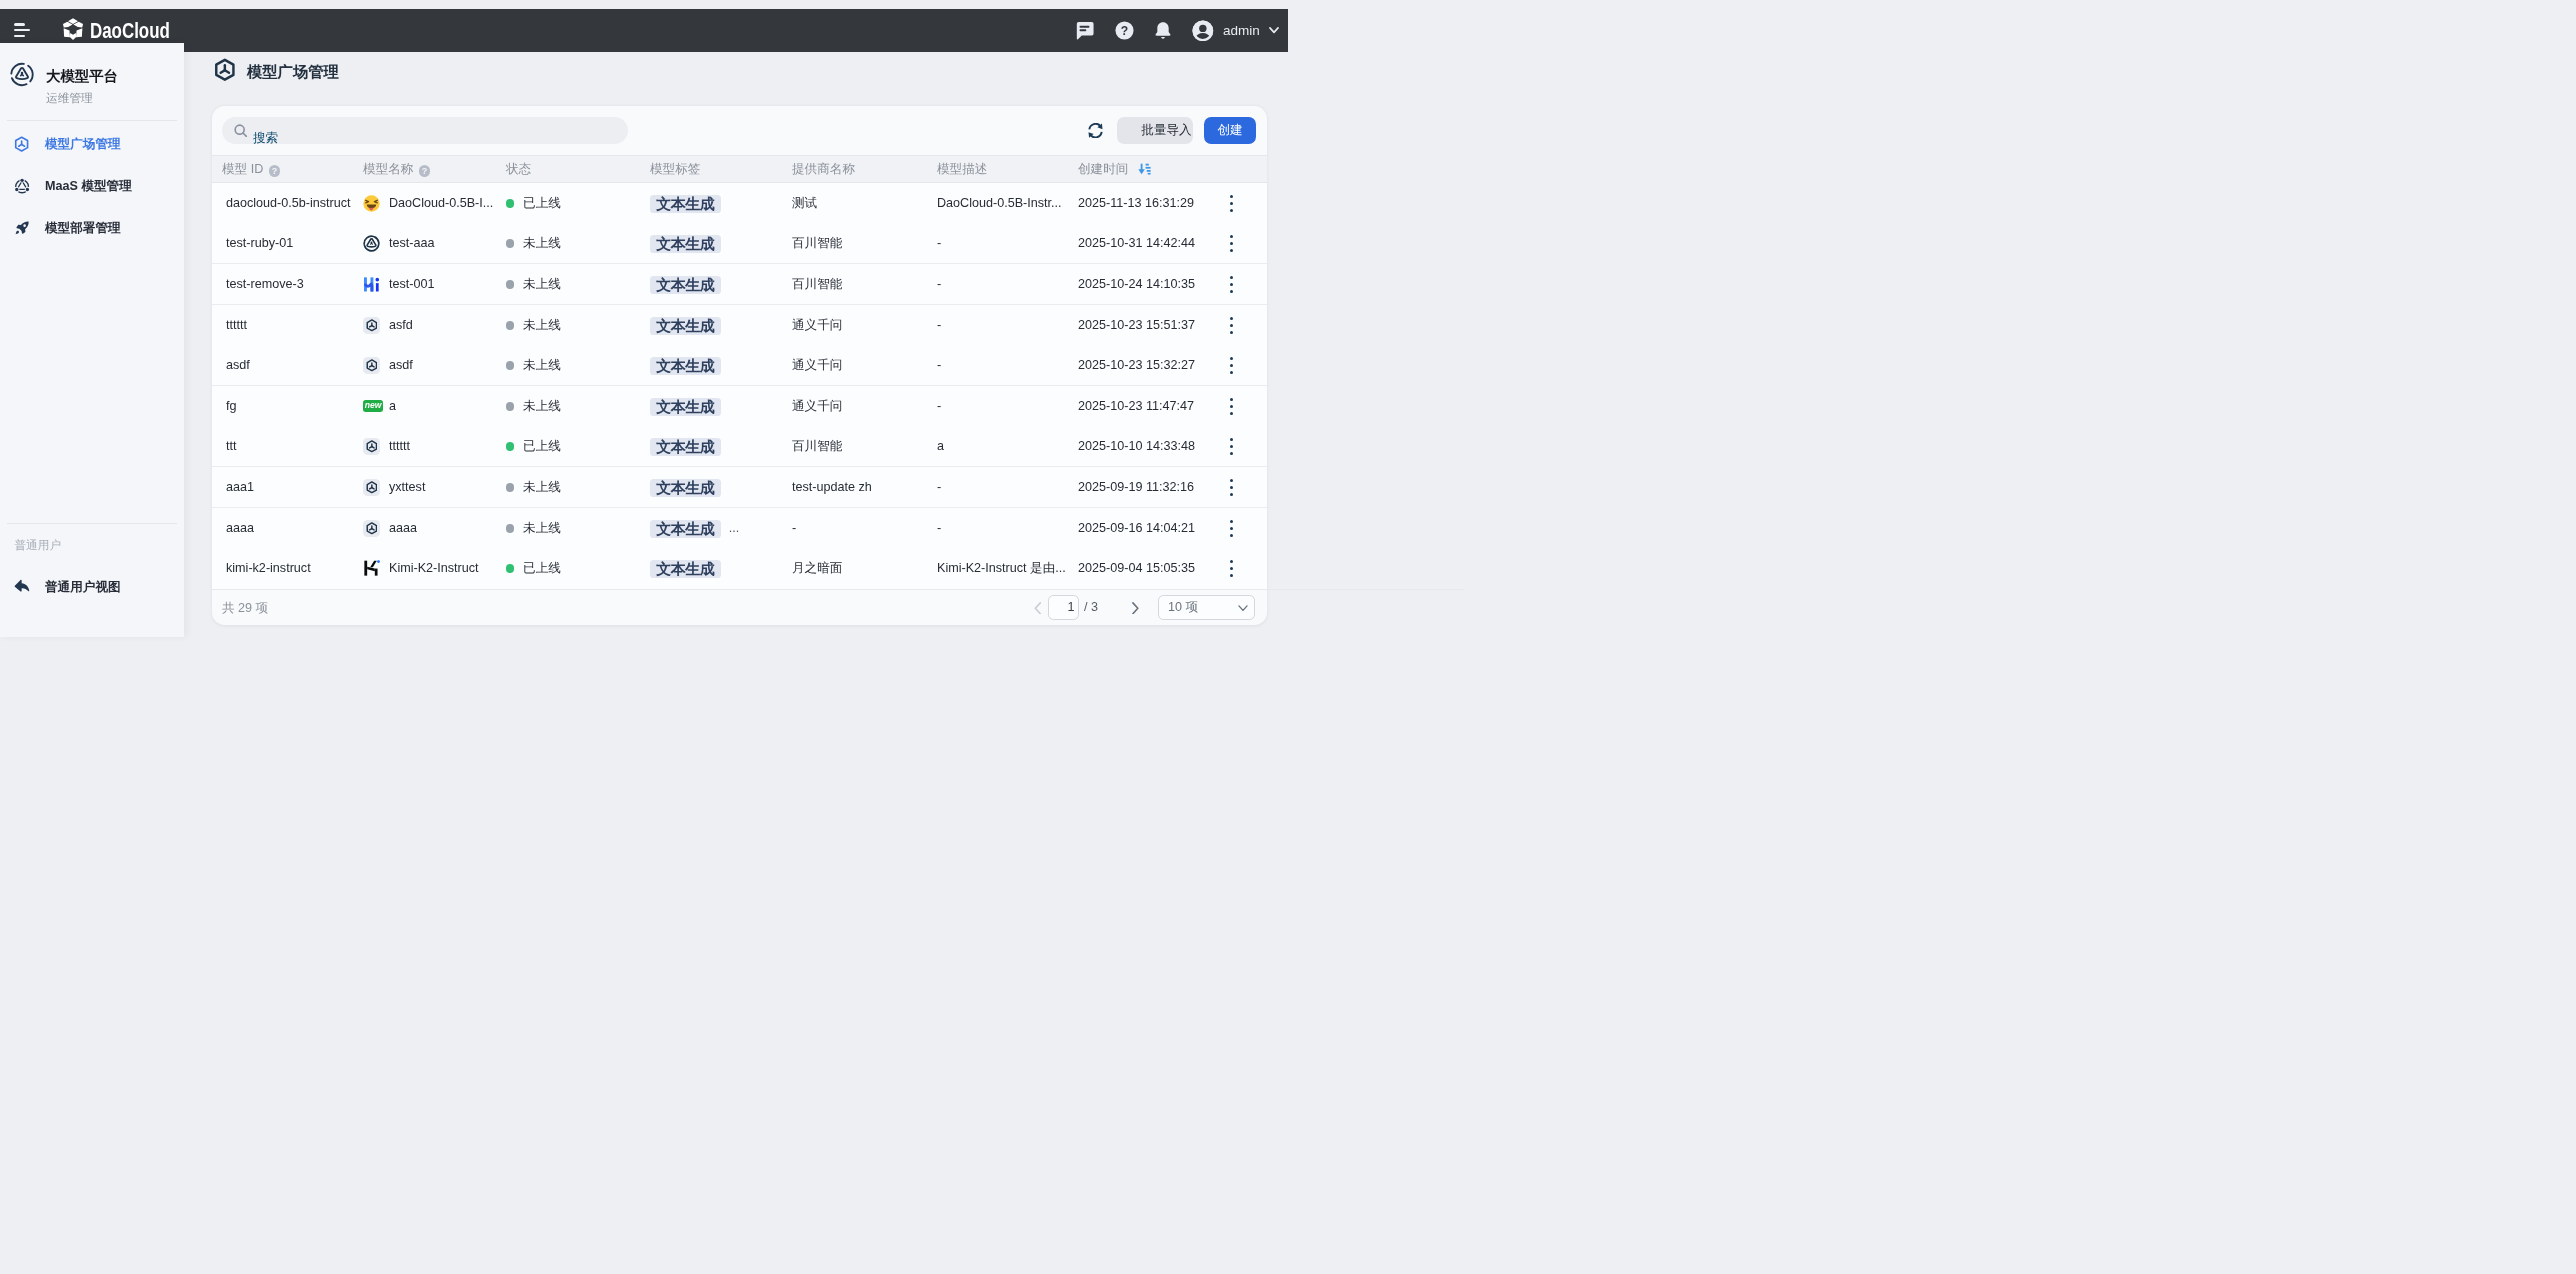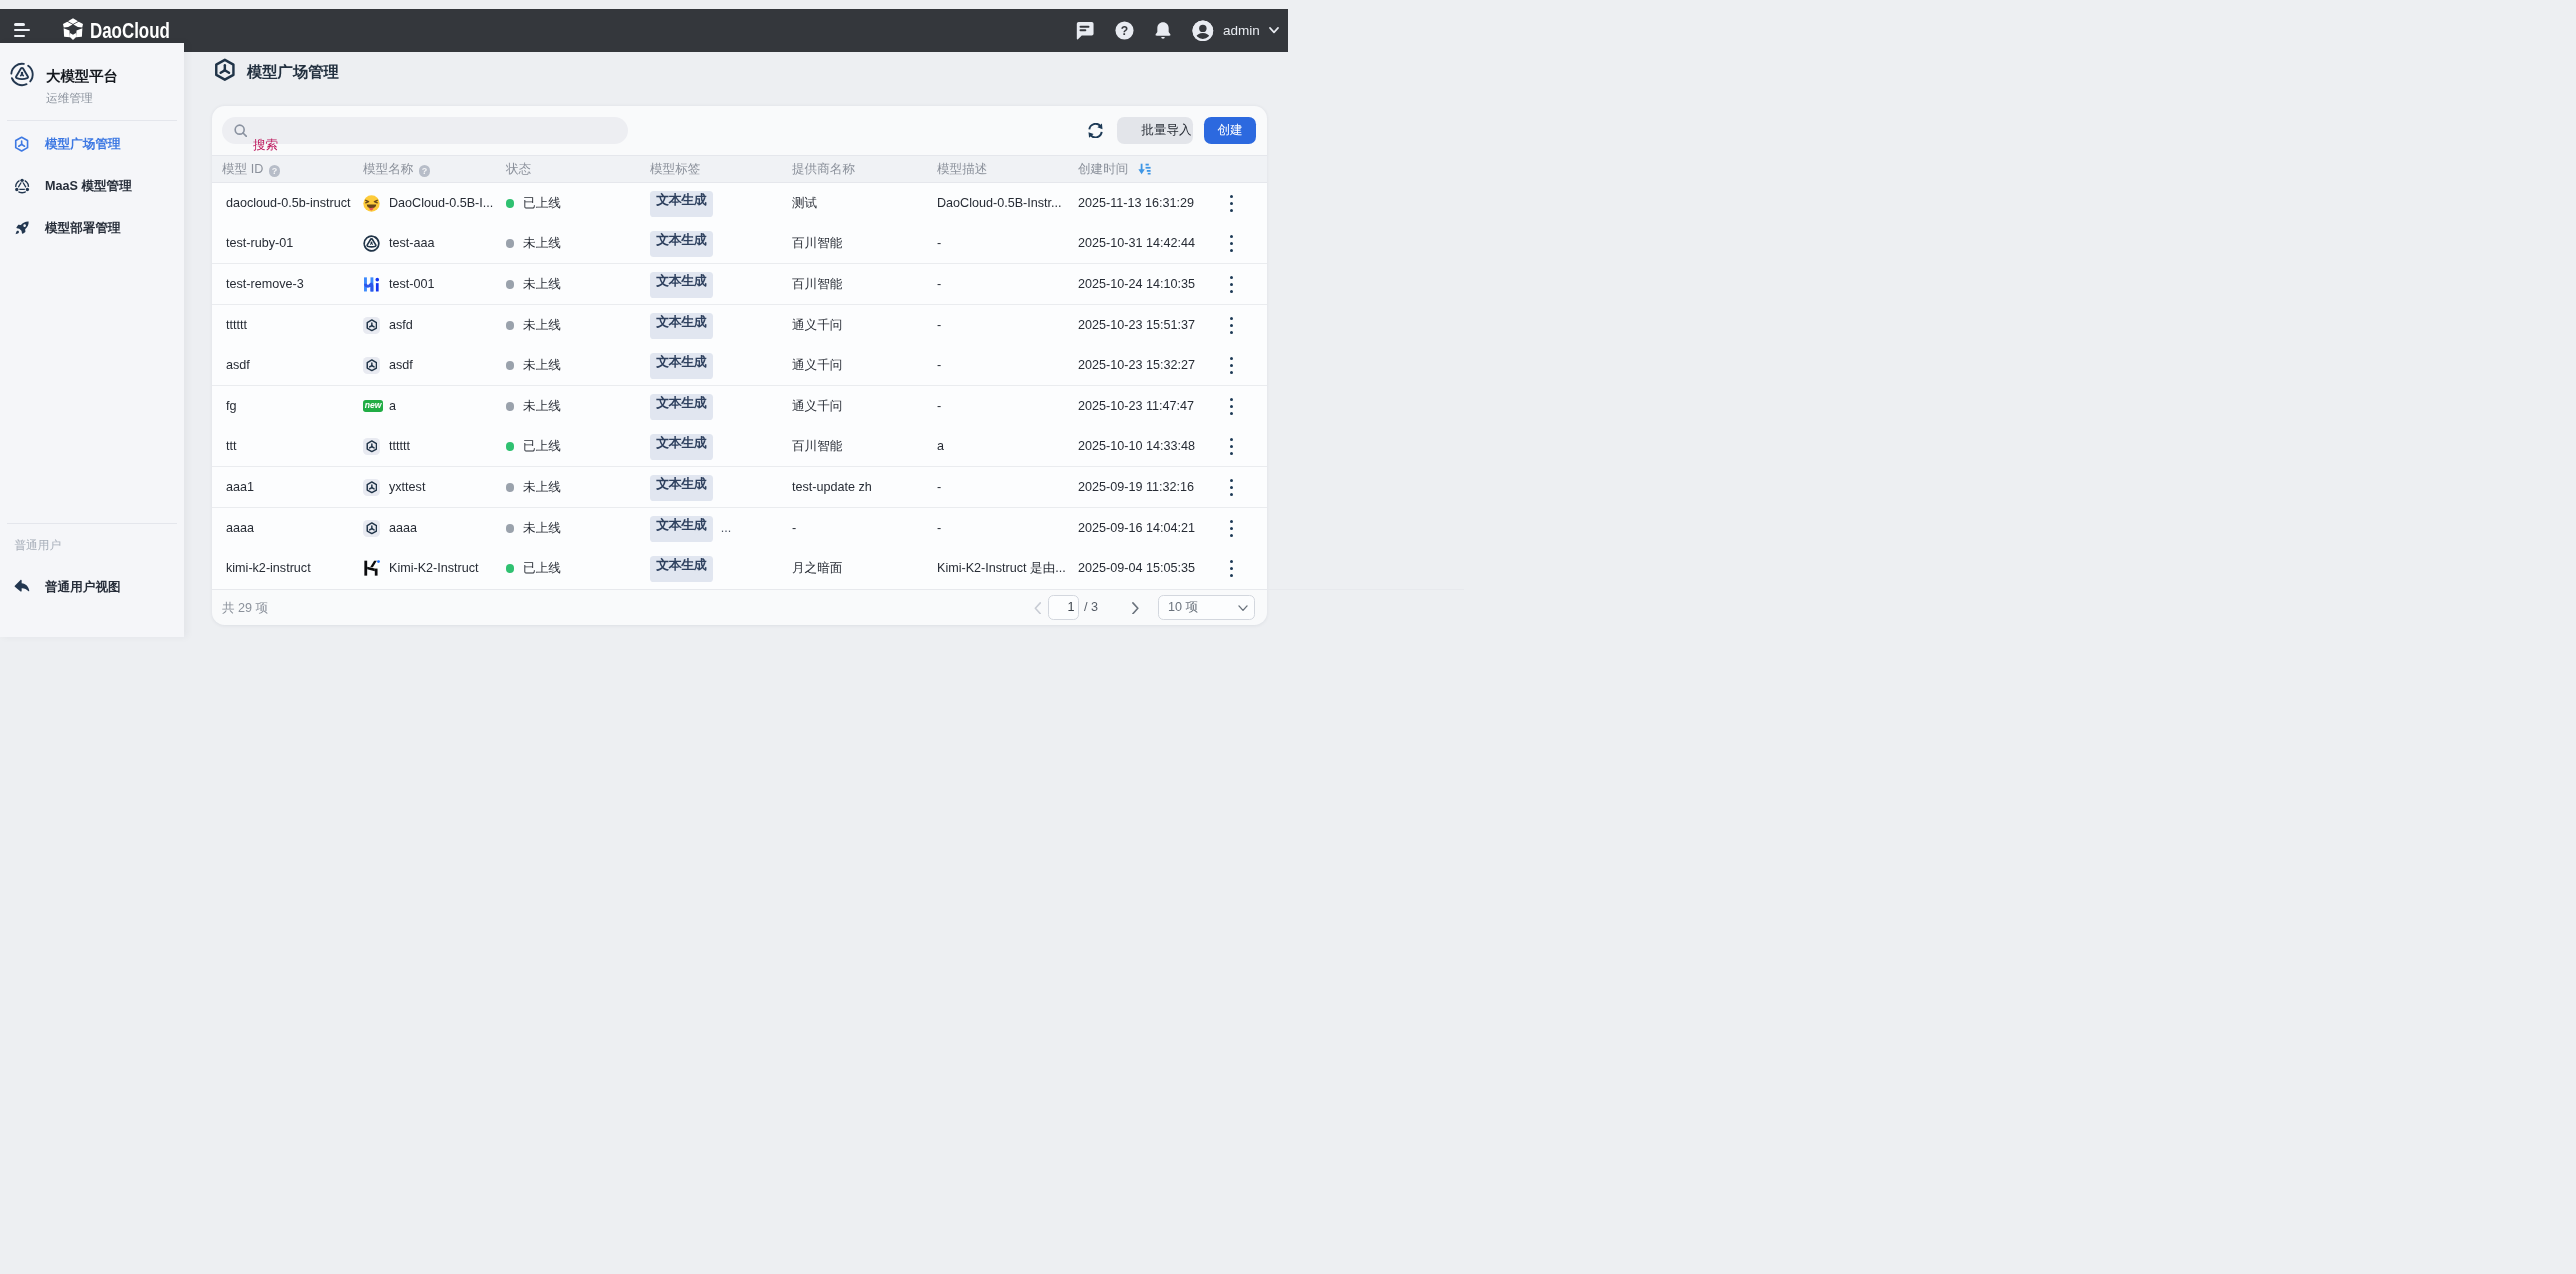--- a/index.html
+++ b/index.html
@@ -20,34 +20,34 @@
   .mitem .mico { position:absolute; left:13.5px; top:13.5px; }
   .mitem .mtxt { position:absolute; left:45px; top:13.5px; font-size:12.6px; font-weight:600; color:#272e3a; }
   .mitem.active .mtxt { color:#3e79e3; }
   #sb-user { position:absolute; left:14.4px; top:495px; font-size:11.7px; color:#a7aeb9; }
   
   #main { position:absolute; left:184px; top:43px; width:1104px; height:594px; }
   #ptitle { position:absolute; left:63px; top:19px; font-size:15.3px; font-weight:bold; color:#22303f; }
   #card { position:absolute; left:28px; top:63px; width:1055px; height:519px; background:#f9fafb; border-radius:12.6px; box-shadow:0 0.9px 3.6px rgba(20,30,50,.07); }
   
   #search { position:absolute; left:10px; top:10.8px; width:406px; height:27px; border-radius:13.5px; background:#edeef2; }
-  #search .ph { position:absolute; left:31px; top:15px; line-height:27px; font-size:12.6px; color:#be185d; }
+  #search .ph { position:absolute; left:31px; top:8px; line-height:27px; font-size:12.6px; color:#0c4a6e; }
   .btn { position:absolute; top:10.8px; height:27px; border-radius:7.2px; font-size:12.6px; text-align:center; line-height:27px; }
   #btn-batch { left:905px; width:76px; background:#e3e5ea; color:#272c35;padding-left:23px; }
   #btn-create { left:992px; width:52px; background:#2c69df; color:#fff; }
   
   #thead { position:absolute; left:0; top:49px; width:1055px; height:28px; background:#f0f2f5; border-top:0.9px solid #e5e7ec; border-bottom:0.9px solid #e5e7ec; font-size:12.6px; color:#8b919b; }
   .hc { position:absolute; top:0; line-height:26px; white-space:nowrap; }
   .row { position:absolute; left:0; width:1055px; height:41px; background:#fcfdfe; border-bottom:0.9px solid #eaecef; font-size:12.6px; color:#272c35; }
   .c { position:absolute; top:0; line-height:40px; white-space:nowrap; }
   .c1 { left:14px; } .c3 { left:294px; } .c4 { left:438px; }
   .c5 { left:580px; } .c6 { left:725px; } .c7 { left:866px; }
   .dot { display:inline-block; width:8.1px; height:8.1px; border-radius:50%; margin-right:9px; vertical-align:-0.5px; }
   .dot.g { background:#2fc171; } .dot.o { background:#9aa2ac; }
-  .tag { display:inline-block; height:26px; line-height:18px; padding:0 6.3px; border-radius:3.6px; background:#e1e6f0; color:#2e405e; font-weight:bold; font-size:13px; letter-spacing:-0.5px; vertical-align:middle; }
+  .tag { display:inline-block; height:18px; line-height:18px; padding:0 6.3px; border-radius:3.6px; background:#e1e6f0; color:#2e405e; font-weight:bold; font-size:15px; letter-spacing:-0.5px; vertical-align:middle; }
   .nicon { position:absolute; left:151px; top:11.7px; width:17px; height:17px; }
   .hexbox { background:#e8eaf1; border-radius:4.5px; }
   .ntxt { left:177px; }
   .dots3 { position:absolute; left:1018px; top:11.7px; width:3.6px; }
   .dots3 i { display:block; width:3.2px; height:3.2px; border-radius:50%; background:#1d3a56; margin-bottom:4px; }
   .qc { display:inline-block; width:11.7px; height:11.7px; border-radius:50%; background:#b7bdc8; color:#f4f5f7; font-size:9px; font-weight:bold; text-align:center; line-height:12.2px; margin-left:5.4px; vertical-align:-0.9px; }
   
   #tfoot { position:absolute; left:0; top:483px; width:1252px; height:36px; font-size:12.6px; color:#8b919b; border-top:0.9px solid #e7e9ed; }
   #pageinput { position:absolute; left:836px; top:5.4px; width:31px; height:24.4px; border:0.9px solid #d3d7de; border-radius:5.4px; background:#fcfdfe; text-align:right; line-height:22.6px; padding-right:3.6px; color:#3a4149; }
   #pagesel { position:absolute; left:946px; top:5.4px; width:97px; height:25px; border:0.9px solid #d3d7de; border-radius:5.4px; background:#fcfdfe; line-height:23.5px; padding-left:9px; color:#6a727c; }

